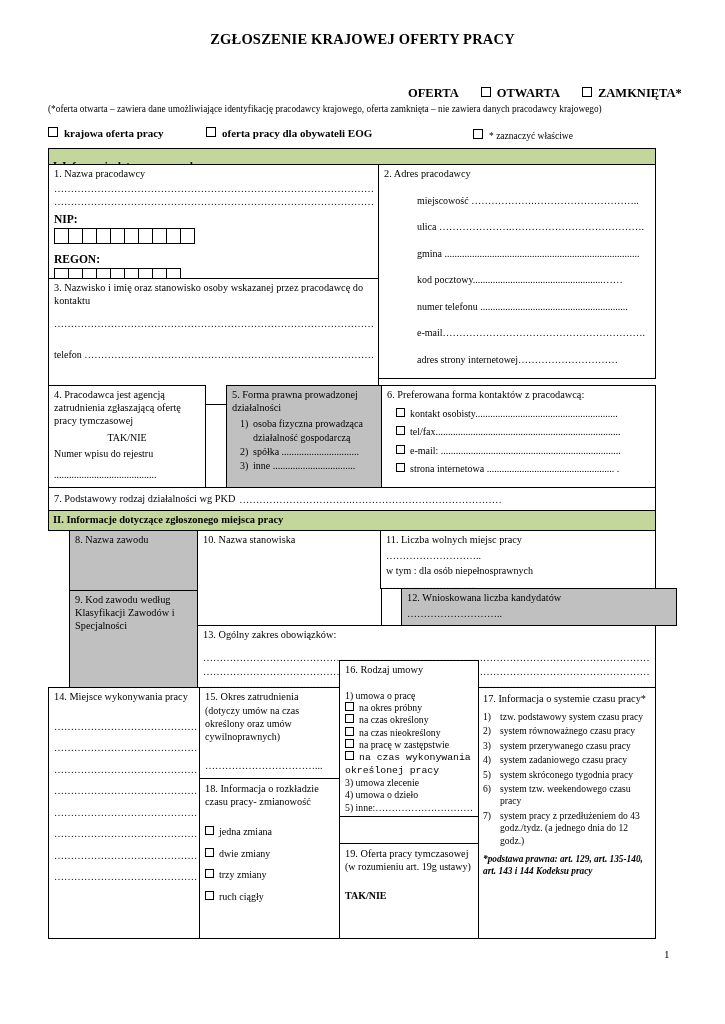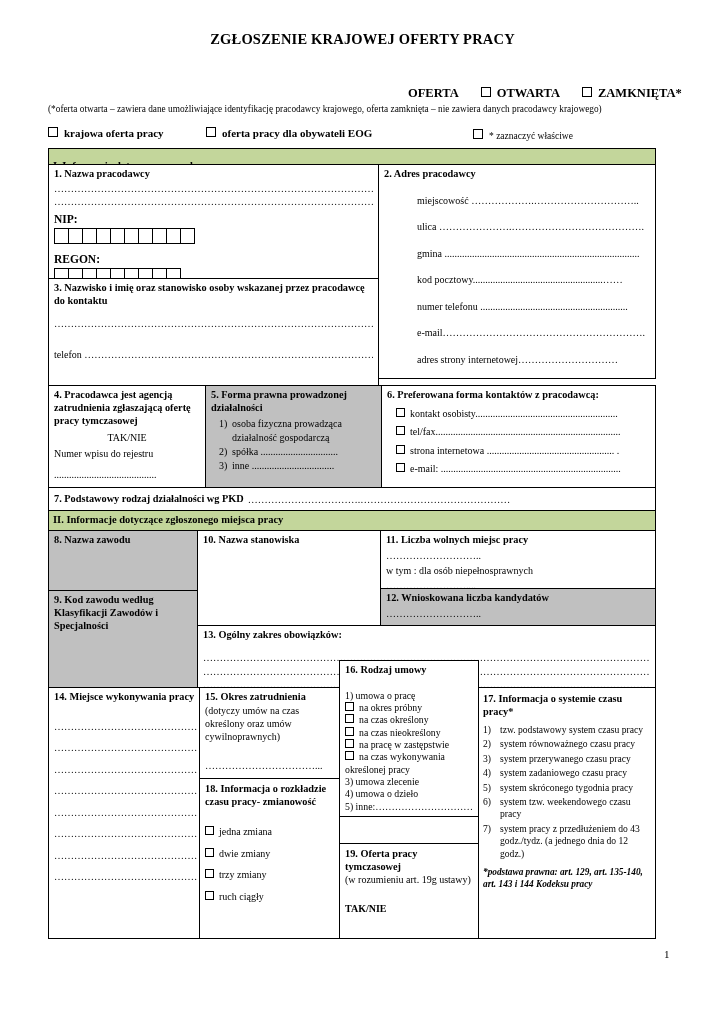--- a/index.html
+++ b/index.html
@@ -1,22 +1,22 @@
 <!DOCTYPE html>
 <html><head>
 <meta charset="utf-8">
 <style>
   html,body{margin:0;padding:0;background:#fff;}
   .page{position:relative;width:725px;height:1024px;background:#fff;overflow:hidden;
         font-family:"Liberation Serif","DejaVu Serif",serif;color:#000;}
   .abs{position:absolute;box-sizing:border-box;}
   .cell{position:absolute;box-sizing:border-box;border:1px solid #000;background:#fff;
         padding:3px 5px;font-size:10px;line-height:1.3;overflow:hidden;}
-  .gray{background:#c0c0c0;}
-  .cell-title{font-weight:bold;font-size:10.3px;line-height:1.25;}
+  .gray{background:#c0c0c0;margin-left:21px;}
+  .cell-title{font-weight:normal;font-size:10.3px;line-height:1.25;}
   .dotline{white-space:nowrap;overflow:hidden;}
   .cb{display:inline-block;width:7px;height:7px;border:1px solid #000;background:#fff;
       margin-right:5px;vertical-align:0;}
   .cb-lg{display:inline-block;width:8px;height:8px;border:1px solid #000;background:#fff;
       margin-right:6px;vertical-align:0;}
   
   .li{white-space:normal;}
   .li .num{flex:none;}
   .li.hang{display:flex;}
   .li .txt{flex:1;}
@@ -85,21 +85,21 @@
   #box14-lines{margin-top:12px;padding-right:16px;}
   #box14-lines .li{line-height:21.5px;white-space:nowrap;overflow:hidden;}
   #box15-sub{line-height:13px;}
   #box15-dots{margin-top:16px;white-space:nowrap;overflow:hidden;}
   #box18 .cell-title{line-height:13px;}
   #box18-options{margin-top:17px;}
   #box18-options .li{margin-bottom:8.5px;line-height:13px;}
   #box16{font-size:9.8px;}
   #box16-items{margin-top:13px;}
   #box16-items .li{line-height:12.3px;white-space:nowrap;overflow:hidden;}
-  #box16-items .li:nth-child(6){white-space:normal;}
+  #box16-items .li:nth-child(6){white-space:normal;font-family:Liberation Mono, monospace;}
   #box17{font-size:9.6px;padding:4px 4px;}
   #box17 .cell-title{line-height:13px;}
   #box17-items{margin-top:6px;}
   #box17-items .li{margin-top:2px;line-height:12.4px;}
   #box17-items .num{width:17px;}
   #box17-foot{margin-top:7px;font-weight:bold;font-style:italic;font-size:9.3px;line-height:11.5px;}
   #box19 .cell-title{line-height:13px;}
   #box19-sub{line-height:12.5px;margin-top:1px;}
   #box19-taknie{margin-top:15px;font-weight:bold;}
 </style>
@@ -180,22 +180,22 @@
           <span class="txt">inne .................................</span>
         </div>
       </div>
   </div>
 
   <div class="cell" id="box6">
     <div class="cell-title">6. Preferowana forma kontaktów z pracodawcą:</div>
     <div id="box6-options">
         <div class="li"><span class="cb"></span><span class="txt">kontakt osobisty.........................................................</span></div>
         <div class="li"><span class="cb"></span><span class="txt">tel/fax..........................................................................</span></div>
+        <div class="li"><span class="cb"></span><span class="txt">e-mail: ........................................................................</span></div>
         <div class="li"><span class="cb"></span><span class="txt">strona internetowa ................................................... .</span></div>
-        <div class="li"><span class="cb"></span><span class="txt">e-mail: ........................................................................</span></div>
       </div>
   </div>
 
   <div class="cell" id="box7">
     <span class="cell-title">7. Podstawowy rodzaj działalności wg PKD</span>
     <span class="dots">…………………………….………………………………………</span>
   </div>
 
   <div class="green-bar" id="sec2-bar">II. Informacje dotyczące zgłoszonego miejsca pracy</div>
 

